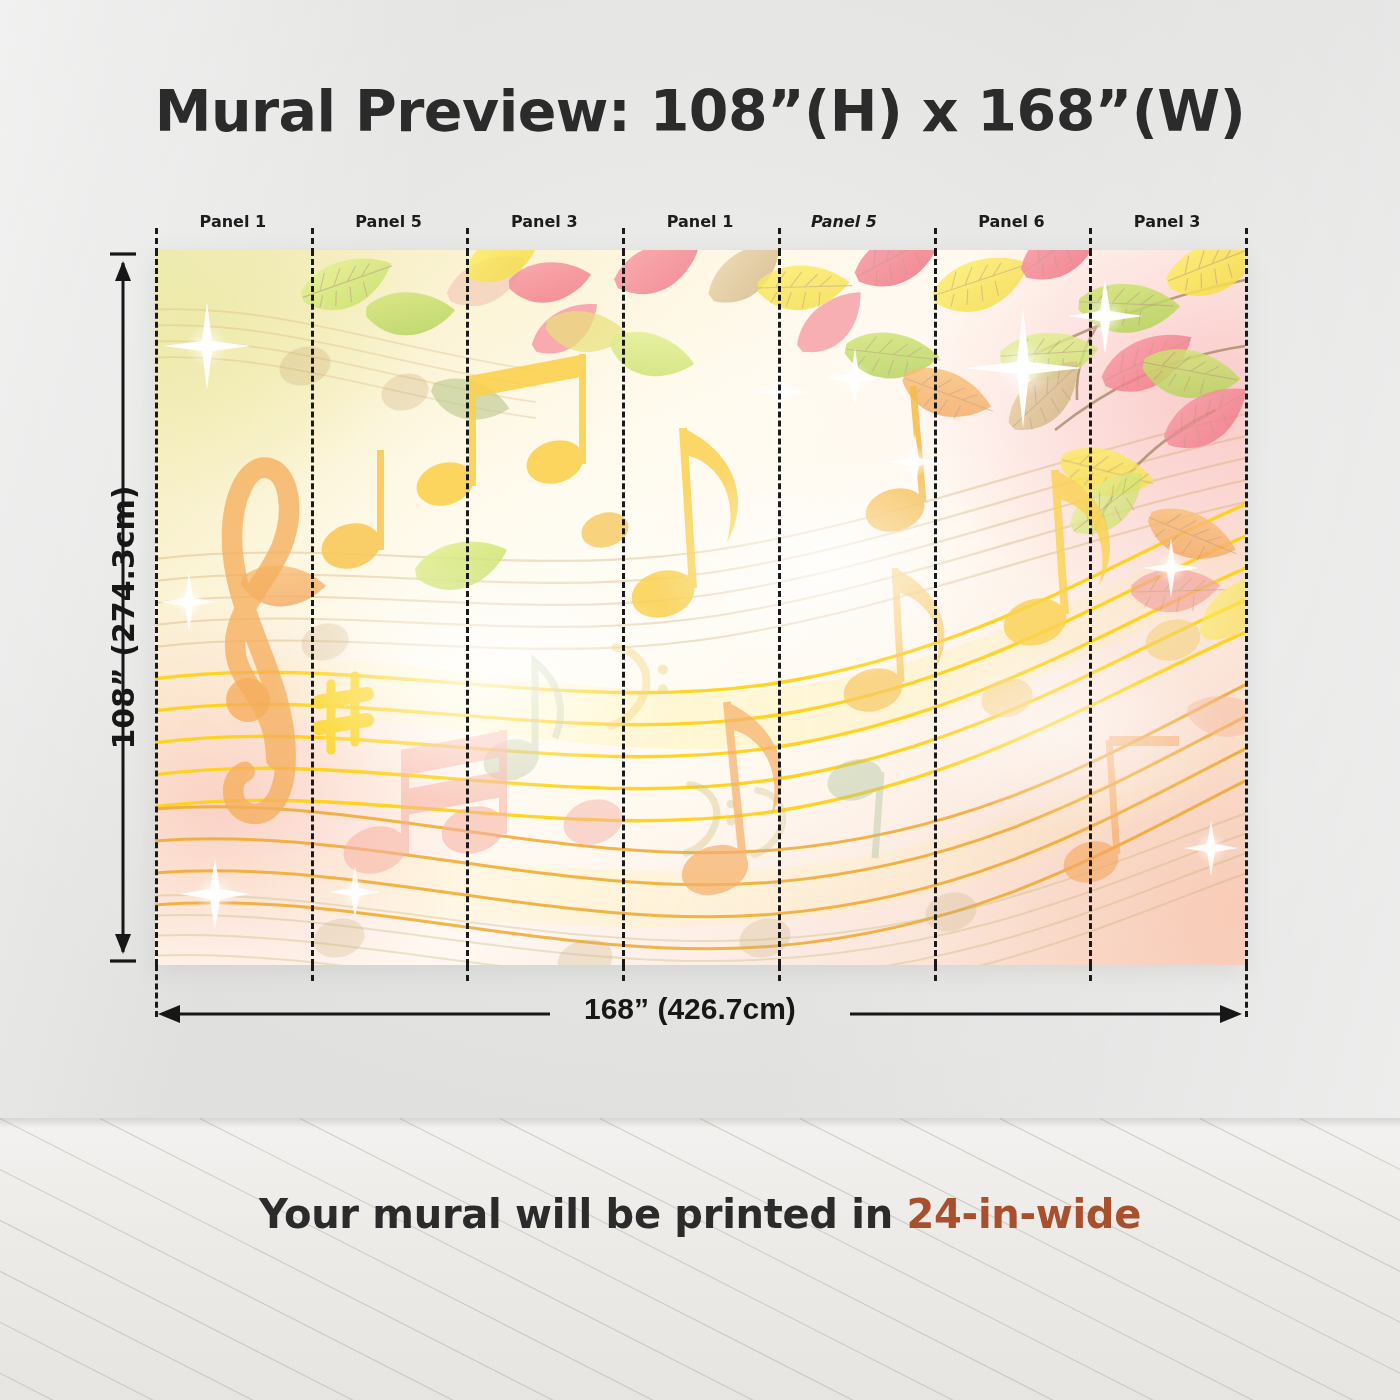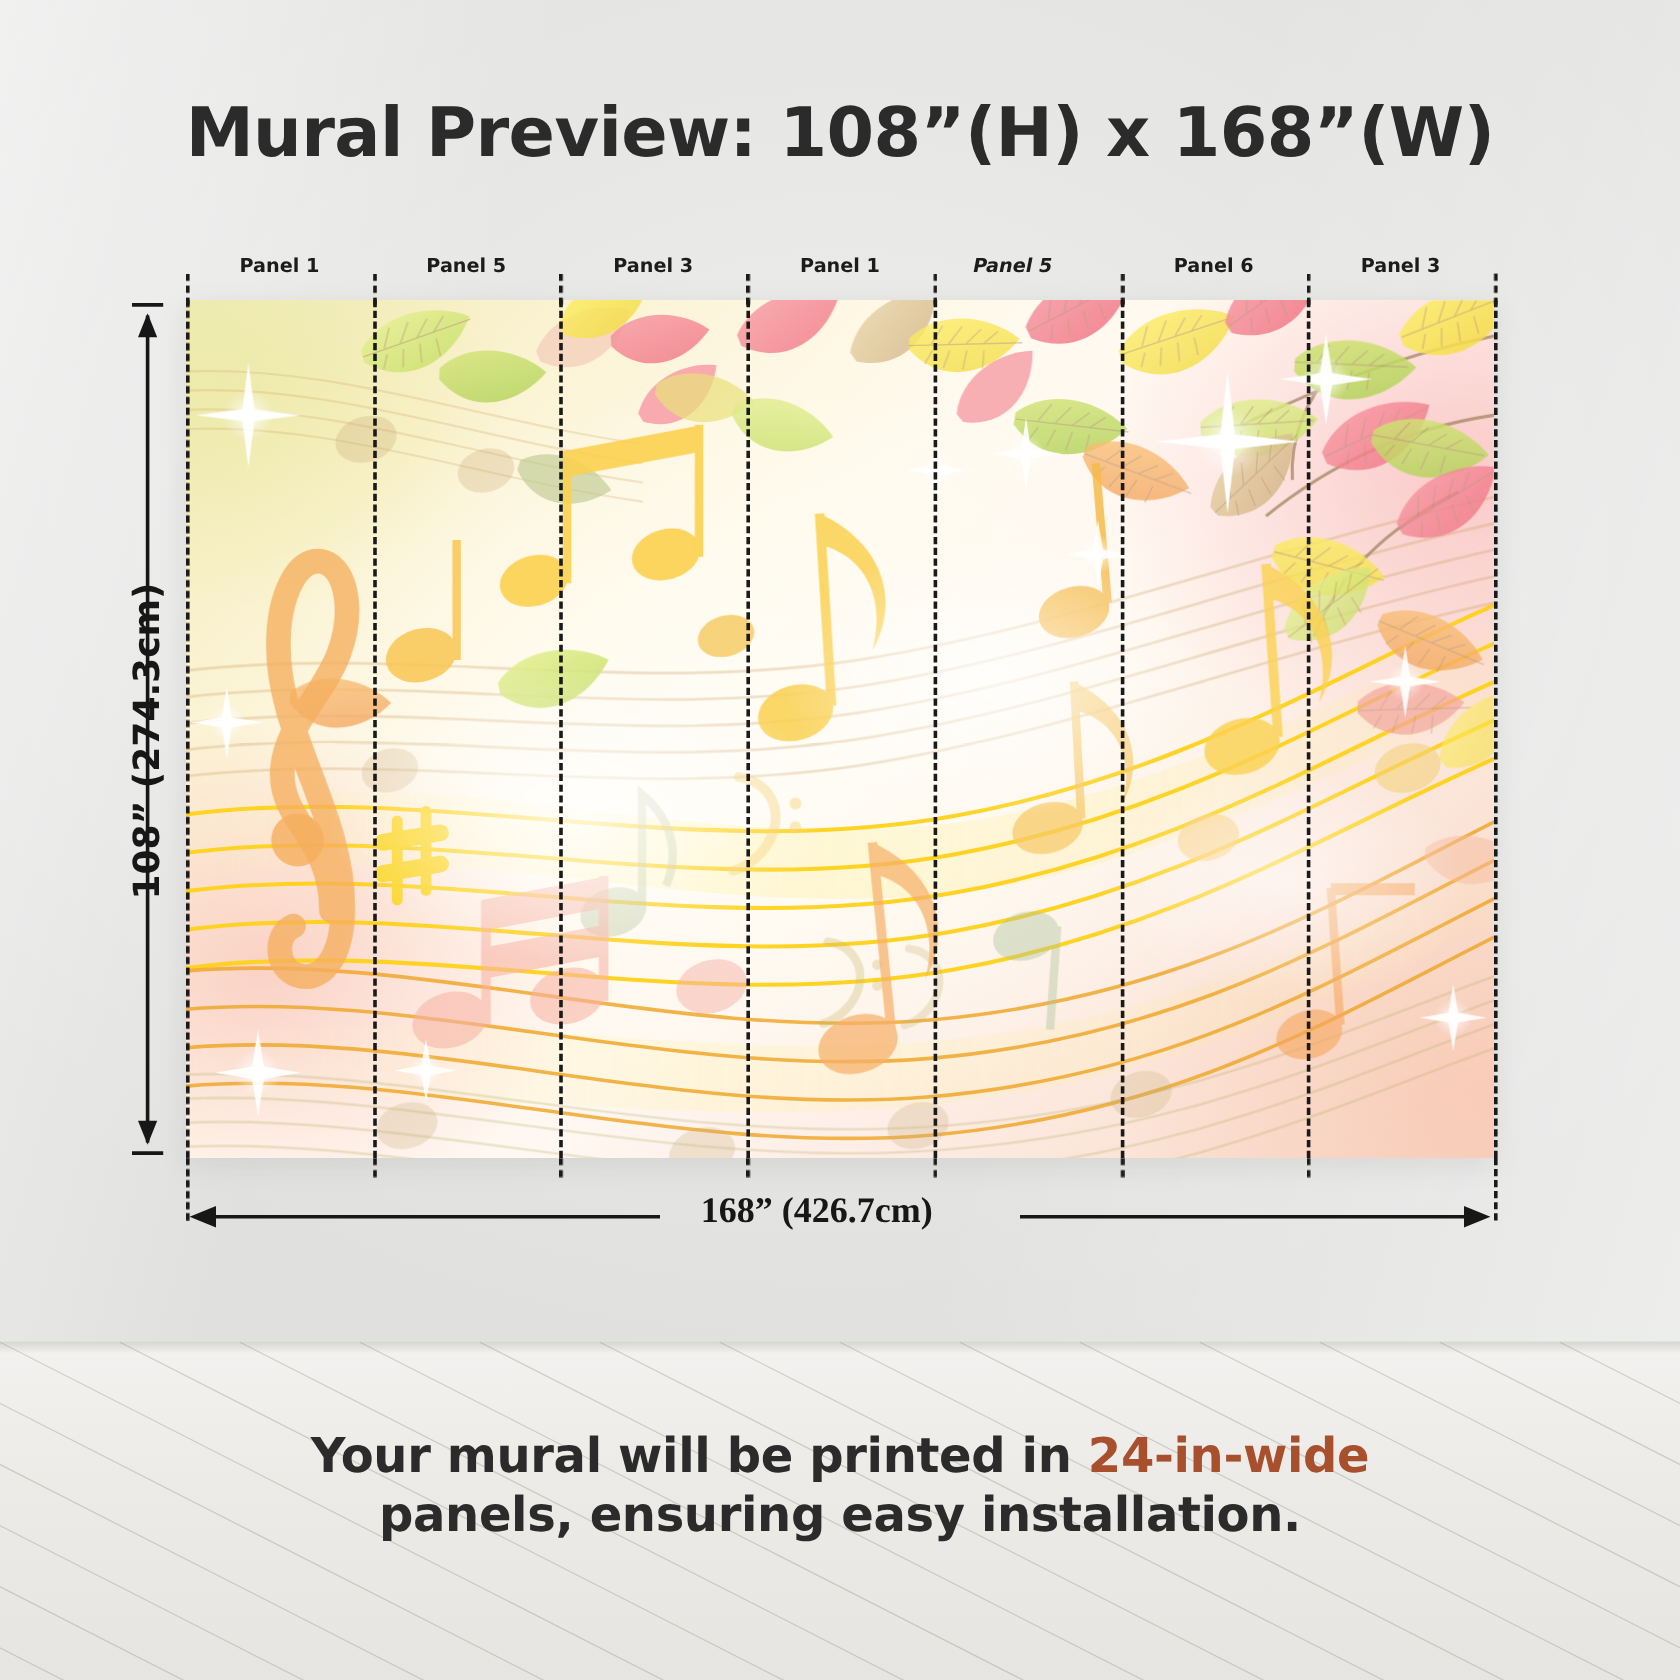--- a/index.html
+++ b/index.html
@@ -4,21 +4,21 @@
 <style>
   * { box-sizing: border-box; margin:0; padding:0; }
   html, body {
     width: 1400px; height: 1400px;
     font-family: "Liberation Sans", sans-serif;
     overflow: hidden;
   }
   #stage {
     position: relative;
     width: 1400px; height: 1400px;
-    background: #86efac;
+    background: #f0abfc;
   }
 
   
   .wall {
     position:absolute; left:0; top:0; width:1400px; height:1118px;
     background:
       radial-gradient(ellipse 900px 700px at 50% 40%, #eeeeed 0%, #e8e8e7 45%, #e0e0df 100%);
   }
   .wall-sheen {
     position:absolute; left:0; top:0; width:1400px; height:1118px;
@@ -111,21 +111,21 @@
   .dim-v-label {
     position:absolute; left:-160px; top:525px;
     width:420px; text-align:center;
     transform: rotate(-90deg);
     font-size:30px; font-weight:600; color:#171717;
     font-family:"DejaVu Sans", sans-serif;
   }
   .dim-h-label {
     position:absolute; left:570px; top:992px;
     font-size:30px; font-weight:600; color:#171717;
-    font-family:Liberation Serif, serif;
+    font-family:Liberation Sans, sans-serif;
     background:transparent; padding:0 14px;
   }
 
   
   .caption {
     position:absolute; left:0; top:1190px; width:1400px;
     text-align:center; line-height:1.22;
     font-size:40px; font-weight:700; color:#2b2b2b;
     font-family:"DejaVu Sans", sans-serif;
     letter-spacing:-0.3px;
@@ -635,16 +635,15 @@
       <div class="edge-divider" style="left: 1089.29px; top: 965px; height: 16px;"></div>
       <div class="edge-divider" style="left: 1245px; top: 228px; height: 26px;"></div>
       <div class="edge-divider" style="left: 1245px; top: 965px; height: 52px;"></div>
       <div class="edge-divider" style="left: 1245px; top: 250px; height: 715px;"></div>
     </div>
 
   <div class="caption">
     <div>
       <span>Your mural will be printed in </span><span class="accent">24-in-wide</span>
     </div>
-    <div>panels, ensuring easy installation.</div>
   </div>
 
 </div>
 
 </body></html>

